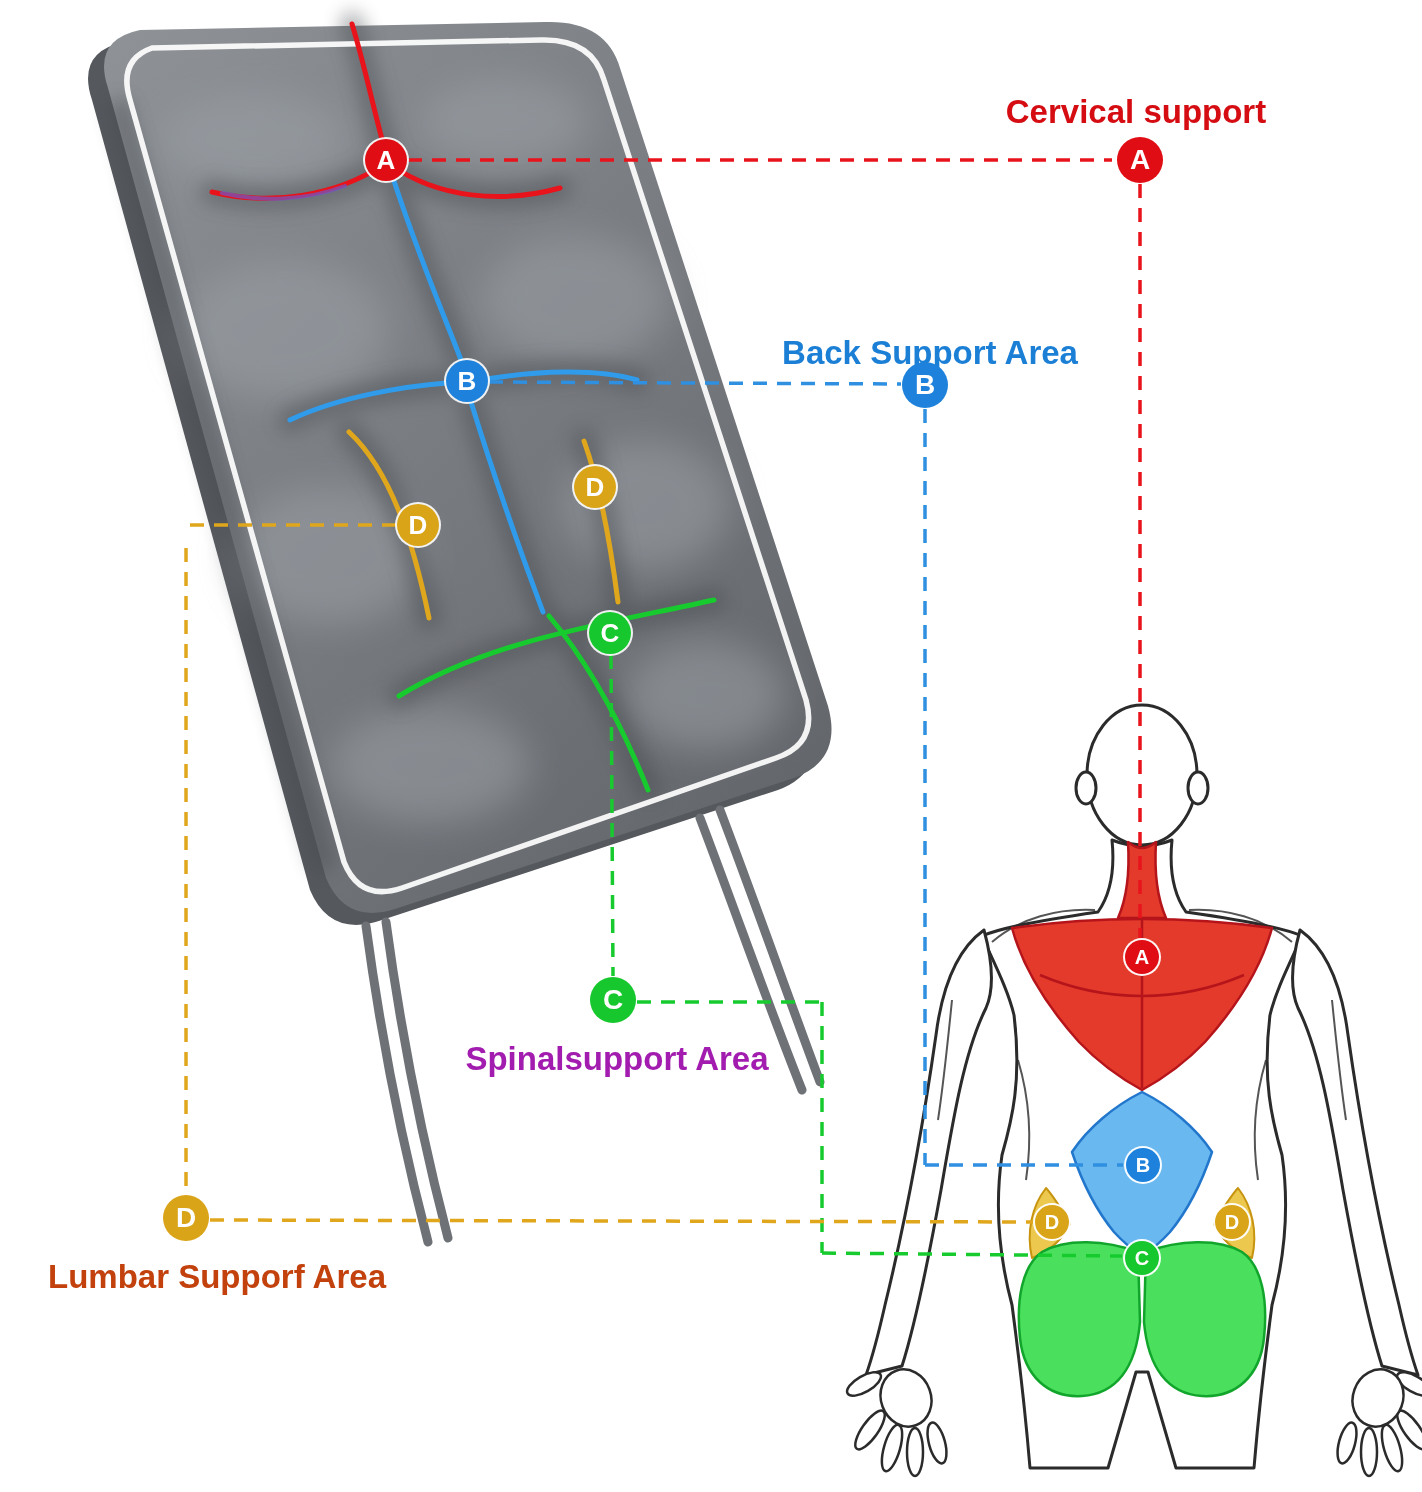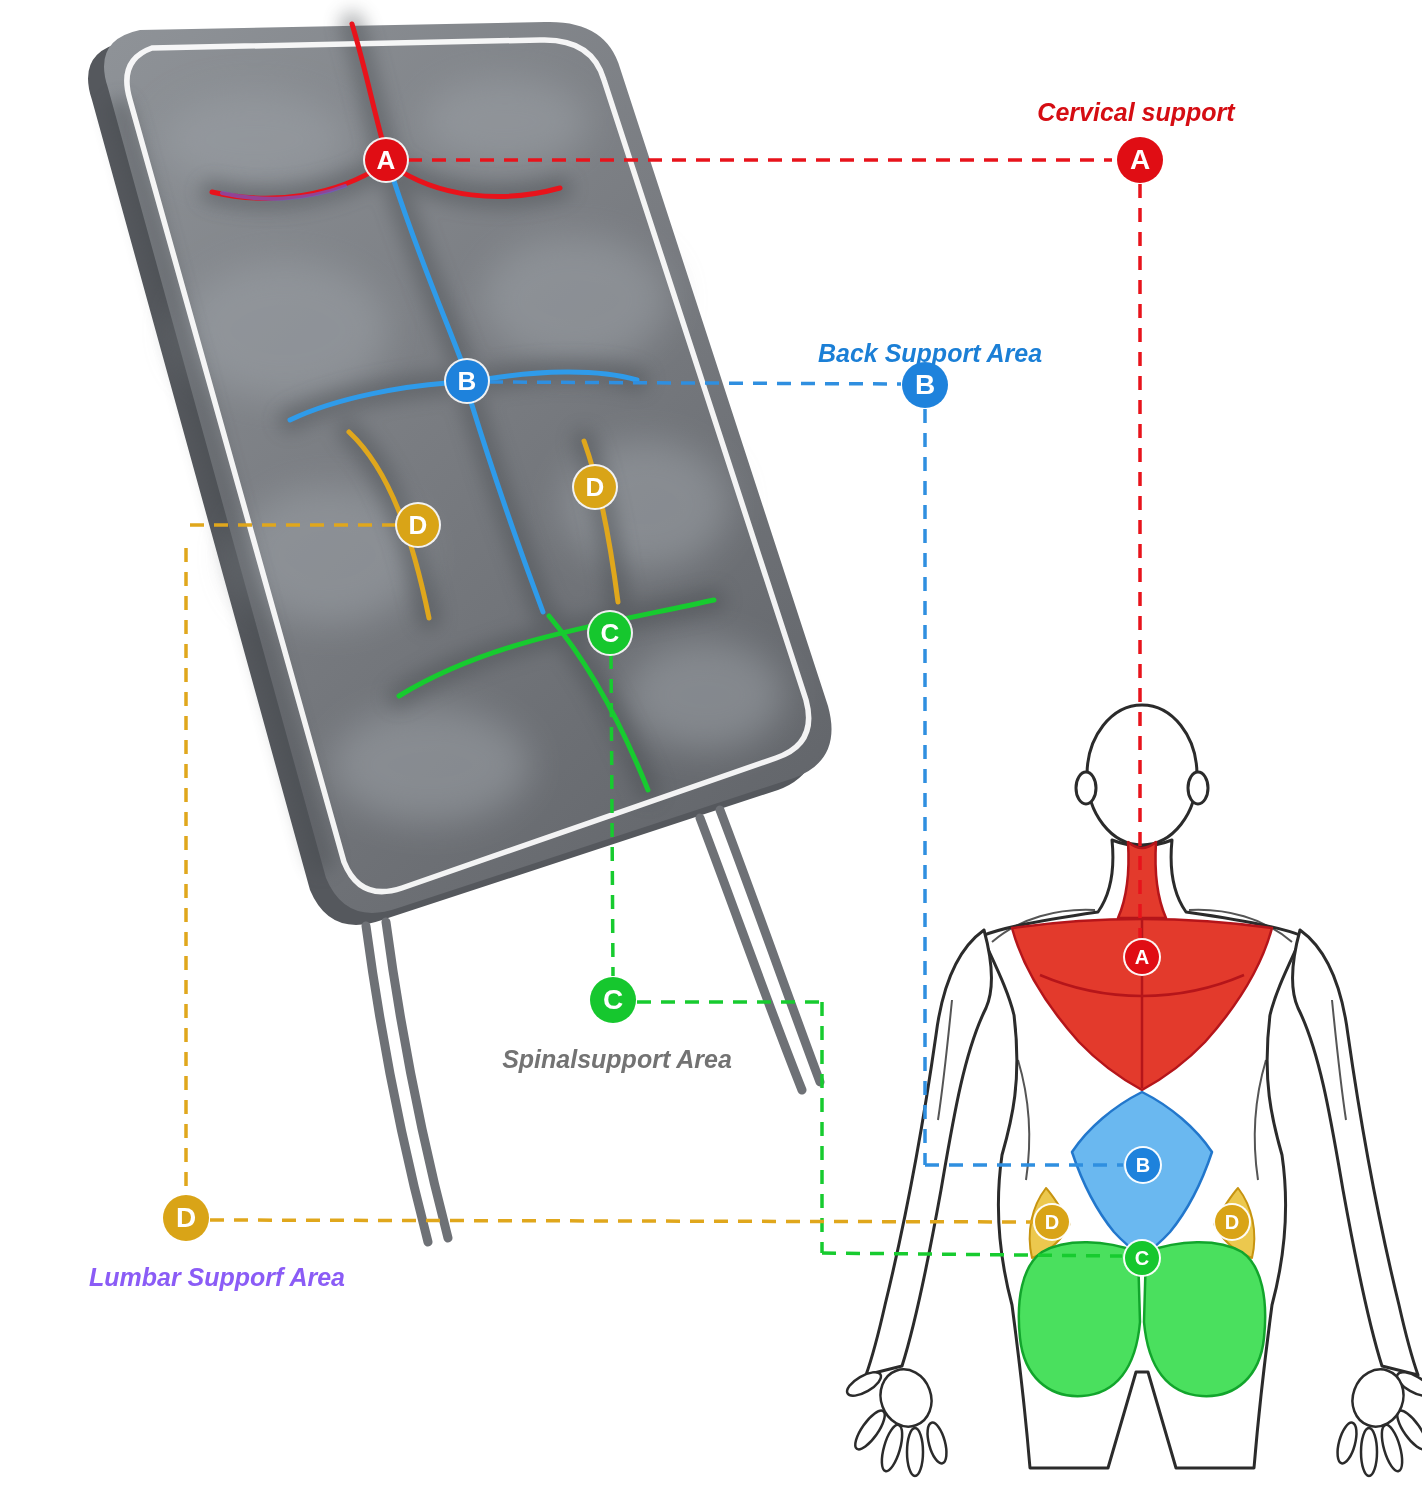--- a/index.html
+++ b/index.html
@@ -27,28 +27,27 @@
   .marker.fig{width:34px;height:34px;font-size:20px;box-shadow:0 0 0 2px rgba(255,255,255,.95);}
   .bg-red{background:#e00d14;}
   .bg-blue{background:#1e82dc;}
   .bg-green{background:#16c72e;}
   .bg-gold{background:#d9a417;}
 
   
   .label{
     position:absolute;
     transform:translate(-50%,-50%);
-    font-size:25px;font-weight:700;white-space:nowrap;
+    font-size:33px;font-weight:700;white-space:nowrap;
     z-index:4;
-    font-style:italic;
   }
   .c-red{color:#d50d13;}
   .c-blue{color:#1b7fd6;margin-top:19px;}
-  .c-green{color:#737373;}
-  .c-gold{color:#8b5cf6;}
+  .c-green{color:#a21caf;}
+  .c-gold{color:#c2410c;}
 </style>
 </head>
 <body>
 
 <div id="page">
 
   <svg id="art" viewBox="0 0 1422 1492">
     <defs>
       <linearGradient id="cushGrad" x1="0" y1="0" x2="0.8" y2="1">
         <stop offset="0" stop-color="#8f9398"></stop>

